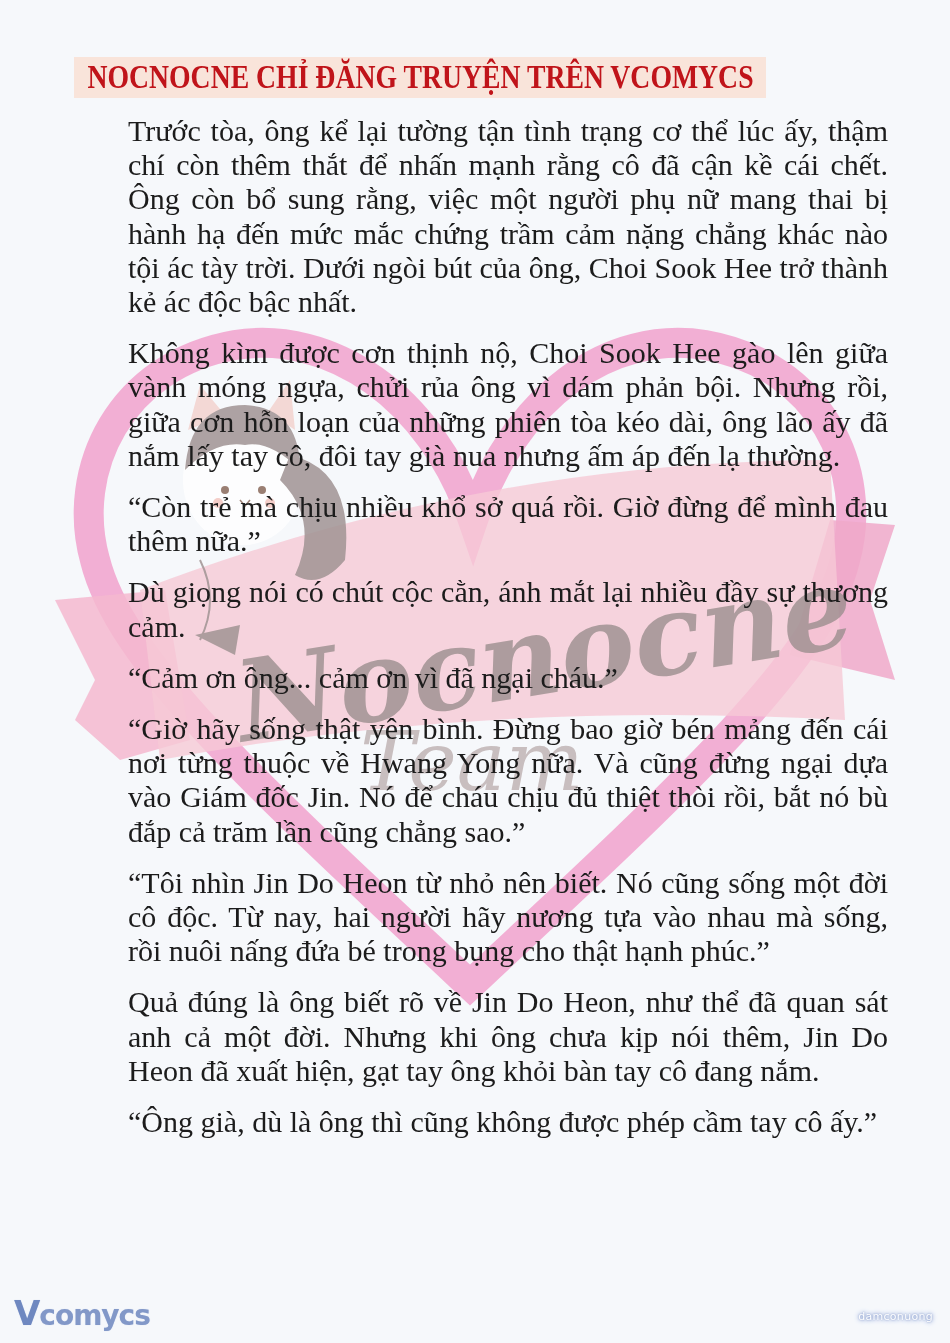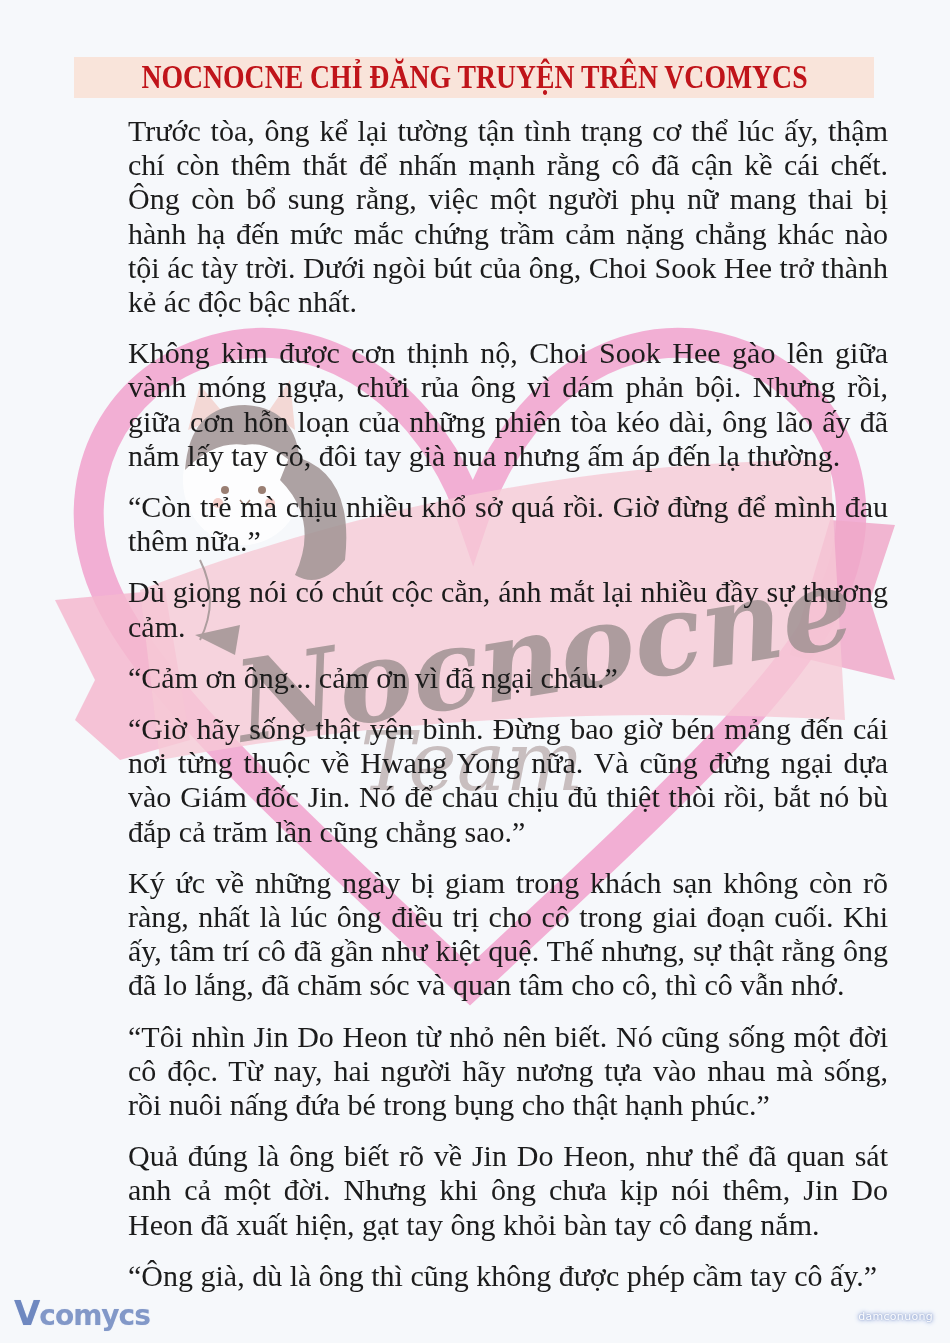--- a/index.html
+++ b/index.html
@@ -17,21 +17,21 @@
       position: absolute;
       left: 0; top: 0;
       width: 950px; height: 1343px;
       pointer-events: none;
       z-index: 1;
     }
 
     .title-wrap {
       position: absolute;
       left: 74px; top: 57px;
-      width: 800px; height: 41px;
+      width: 692px; height: 41px;
       background: #f9e4da;
       display: flex; align-items: center; justify-content: center;
       z-index: 2;
     }
     .title {
       font-family: "Liberation Serif", "DejaVu Serif", serif;
       font-weight: bold;
       font-size: 33px;
       color: #c0141a;
       letter-spacing: 0px;
@@ -124,21 +124,20 @@
     <span class="title">NOCNOCNE CHỈ ĐĂNG TRUYỆN TRÊN VCOMYCS</span>
   </div>
 
   <div class="content">
     <p>Trước tòa, ông kể lại tường tận tình trạng cơ thể lúc ấy, thậm chí còn thêm thắt để nhấn mạnh rằng cô đã cận kề cái chết. Ông còn bổ sung rằng, việc một người phụ nữ mang thai bị hành hạ đến mức mắc chứng trầm cảm nặng chẳng khác nào tội ác tày trời. Dưới ngòi bút của ông, Choi Sook Hee trở thành kẻ ác độc bậc nhất.</p>
     <p>Không kìm được cơn thịnh nộ, Choi Sook Hee gào lên giữa vành móng ngựa, chửi rủa ông vì dám phản bội. Nhưng rồi, giữa cơn hỗn loạn của những phiên tòa kéo dài, ông lão ấy đã nắm lấy tay cô, đôi tay già nua nhưng ấm áp đến lạ thường.</p>
     <p>“Còn trẻ mà chịu nhiều khổ sở quá rồi. Giờ đừng để mình đau thêm nữa.”</p>
     <p>Dù giọng nói có chút cộc cằn, ánh mắt lại nhiều đầy sự thương cảm.</p>
     <p>“Cảm ơn ông... cảm ơn vì đã ngại cháu.”</p>
     <p>“Giờ hãy sống thật yên bình. Đừng bao giờ bén mảng đến cái nơi từng thuộc về Hwang Yong nữa. Và cũng đừng ngại dựa vào Giám đốc Jin. Nó để cháu chịu đủ thiệt thòi rồi, bắt nó bù đắp cả trăm lần cũng chẳng sao.”</p>
-    <p>Ký ức về những ngày bị giam trong khách sạn không còn rõ ràng, nhất là lúc ông điều trị cho cô trong giai đoạn cuối. Khi ấy, tâm trí cô đã gần như kiệt quệ. Thế nhưng, sự thật rằng ông đã lo lắng, đã chăm sóc và quan tâm cho cô, thì cô vẫn nhớ.</p>
     <p>“Tôi nhìn Jin Do Heon từ nhỏ nên biết. Nó cũng sống một đời cô độc. Từ nay, hai người hãy nương tựa vào nhau mà sống, rồi nuôi nấng đứa bé trong bụng cho thật hạnh phúc.”</p>
     <p>Quả đúng là ông biết rõ về Jin Do Heon, như thể đã quan sát anh cả một đời. Nhưng khi ông chưa kịp nói thêm, Jin Do Heon đã xuất hiện, gạt tay ông khỏi bàn tay cô đang nắm.</p>
     <p class="last">“Ông già, dù là ông thì cũng không được phép cầm tay cô ấy.”</p>
   </div>
 
   <div class="footer-logo">
     <span class="v">V</span><span>comycs</span>
   </div>
 
   <div class="footer-site">damconuong</div>

